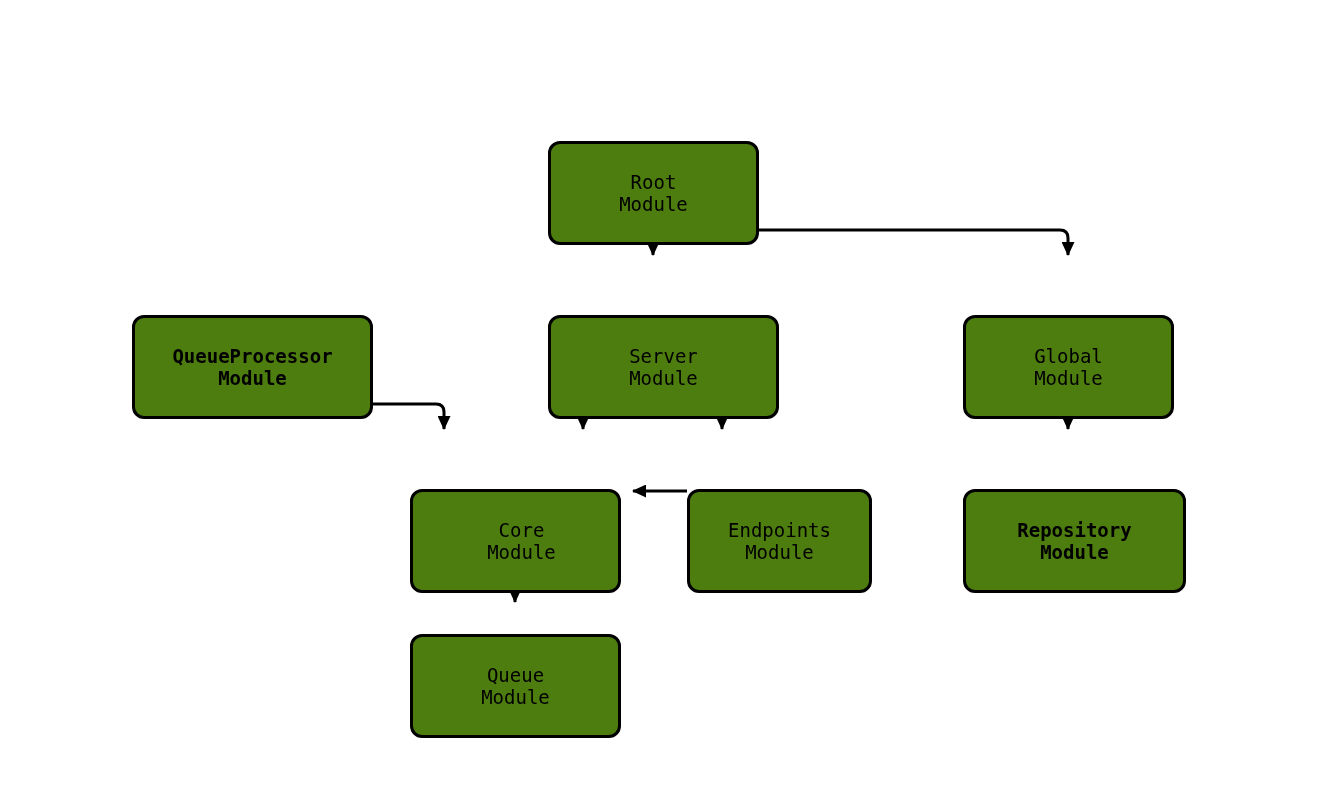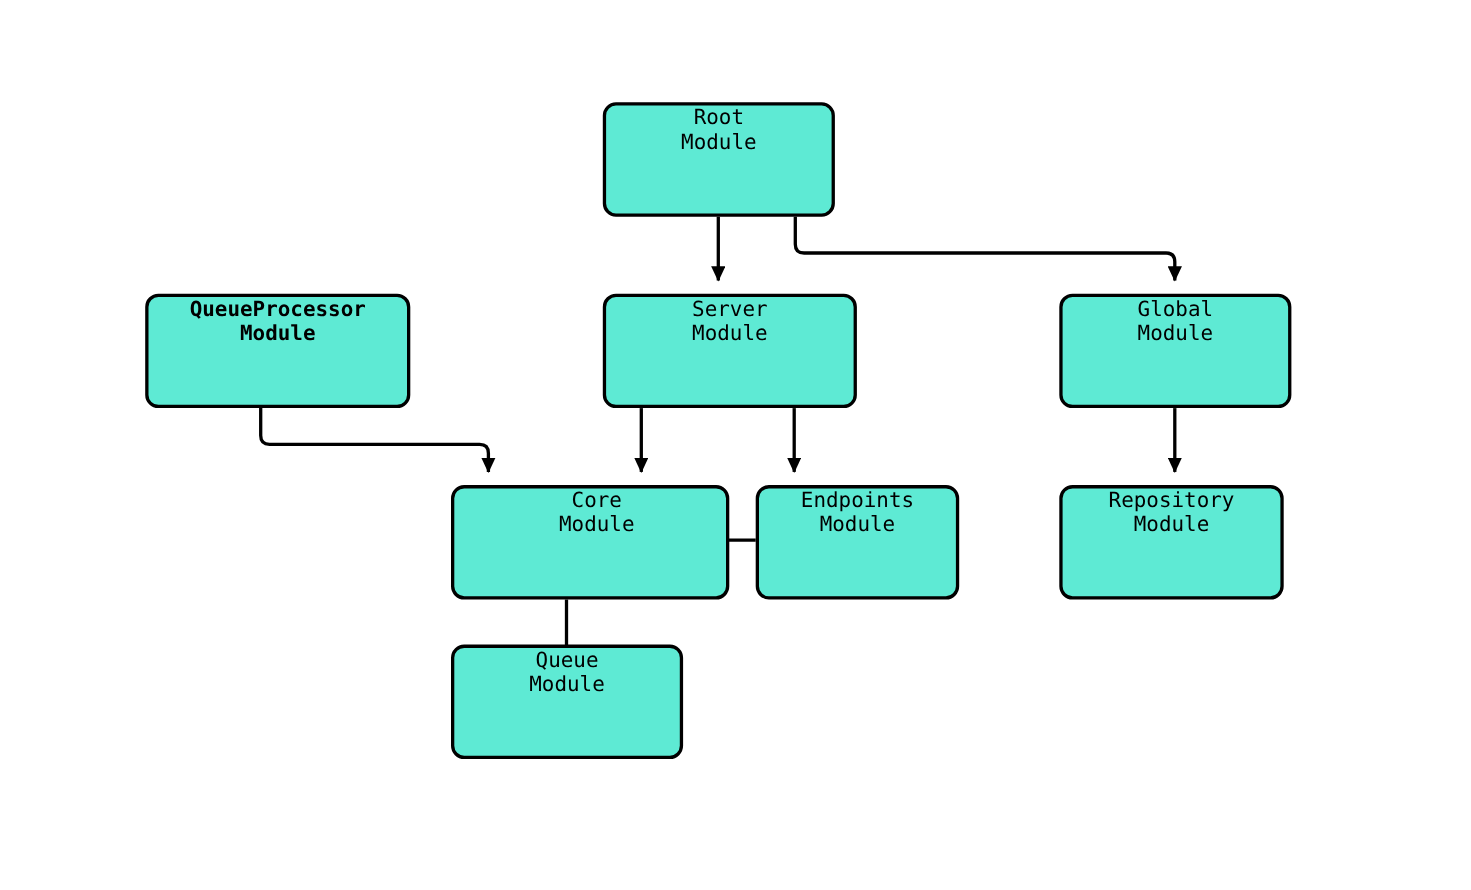--- a/index.html
+++ b/index.html
@@ -23,26 +23,27 @@
     left: 0;
     top: 0;
     width: 1337px;
     height: 809px;
   }
   .node {
     position: absolute;
     box-sizing: border-box;
     border: 3px solid #000000;
     border-radius: 12px;
-    background: #5eead4;
+    background: #4d7c0f;
     display: flex;
     flex-direction: column;
     align-items: center;
-    justify-content: flex-start;
+    justify-content: center;
     z-index: 2;
+    margin-top: 48px;
   }
   .node-label {
     font-family: "DejaVu Sans Mono", monospace;
     font-size: 19px;
     line-height: 22px;
     color: #000000;
     text-align: center;
     white-space: pre-line;
     letter-spacing: 0px;
   }
@@ -86,31 +87,31 @@
   <div class="node" style="left: 548px; top: 267px; width: 231px; height: 104px;">
     <span class="node-label">Server
 Module</span>
   </div>
 
   <div class="node" style="left: 963px; top: 267px; width: 211px; height: 104px;">
     <span class="node-label">Global
 Module</span>
   </div>
 
-  <div class="node" style="left: 410px; top: 441px; width: 253px; height: 104px; padding-left: 12px;">
+  <div class="node" style="left: 410px; top: 441px; width: 211px; height: 104px; padding-left: 12px;">
     <span class="node-label">Core
 Module</span>
   </div>
 
   <div class="node" style="left: 687px; top: 441px; width: 185px; height: 104px;">
     <span class="node-label">Endpoints
 Module</span>
   </div>
 
-  <div class="node" style="left: 963px; top: 441px; width: 204px; height: 104px;">
+  <div class="node" style="left: 963px; top: 441px; width: 223px; height: 104px; font-weight: bold;">
     <span class="node-label">Repository
 Module</span>
   </div>
 
   <div class="node" style="left: 410px; top: 586px; width: 211px; height: 104px;">
     <span class="node-label">Queue
 Module</span>
   </div>
 
 </div>

